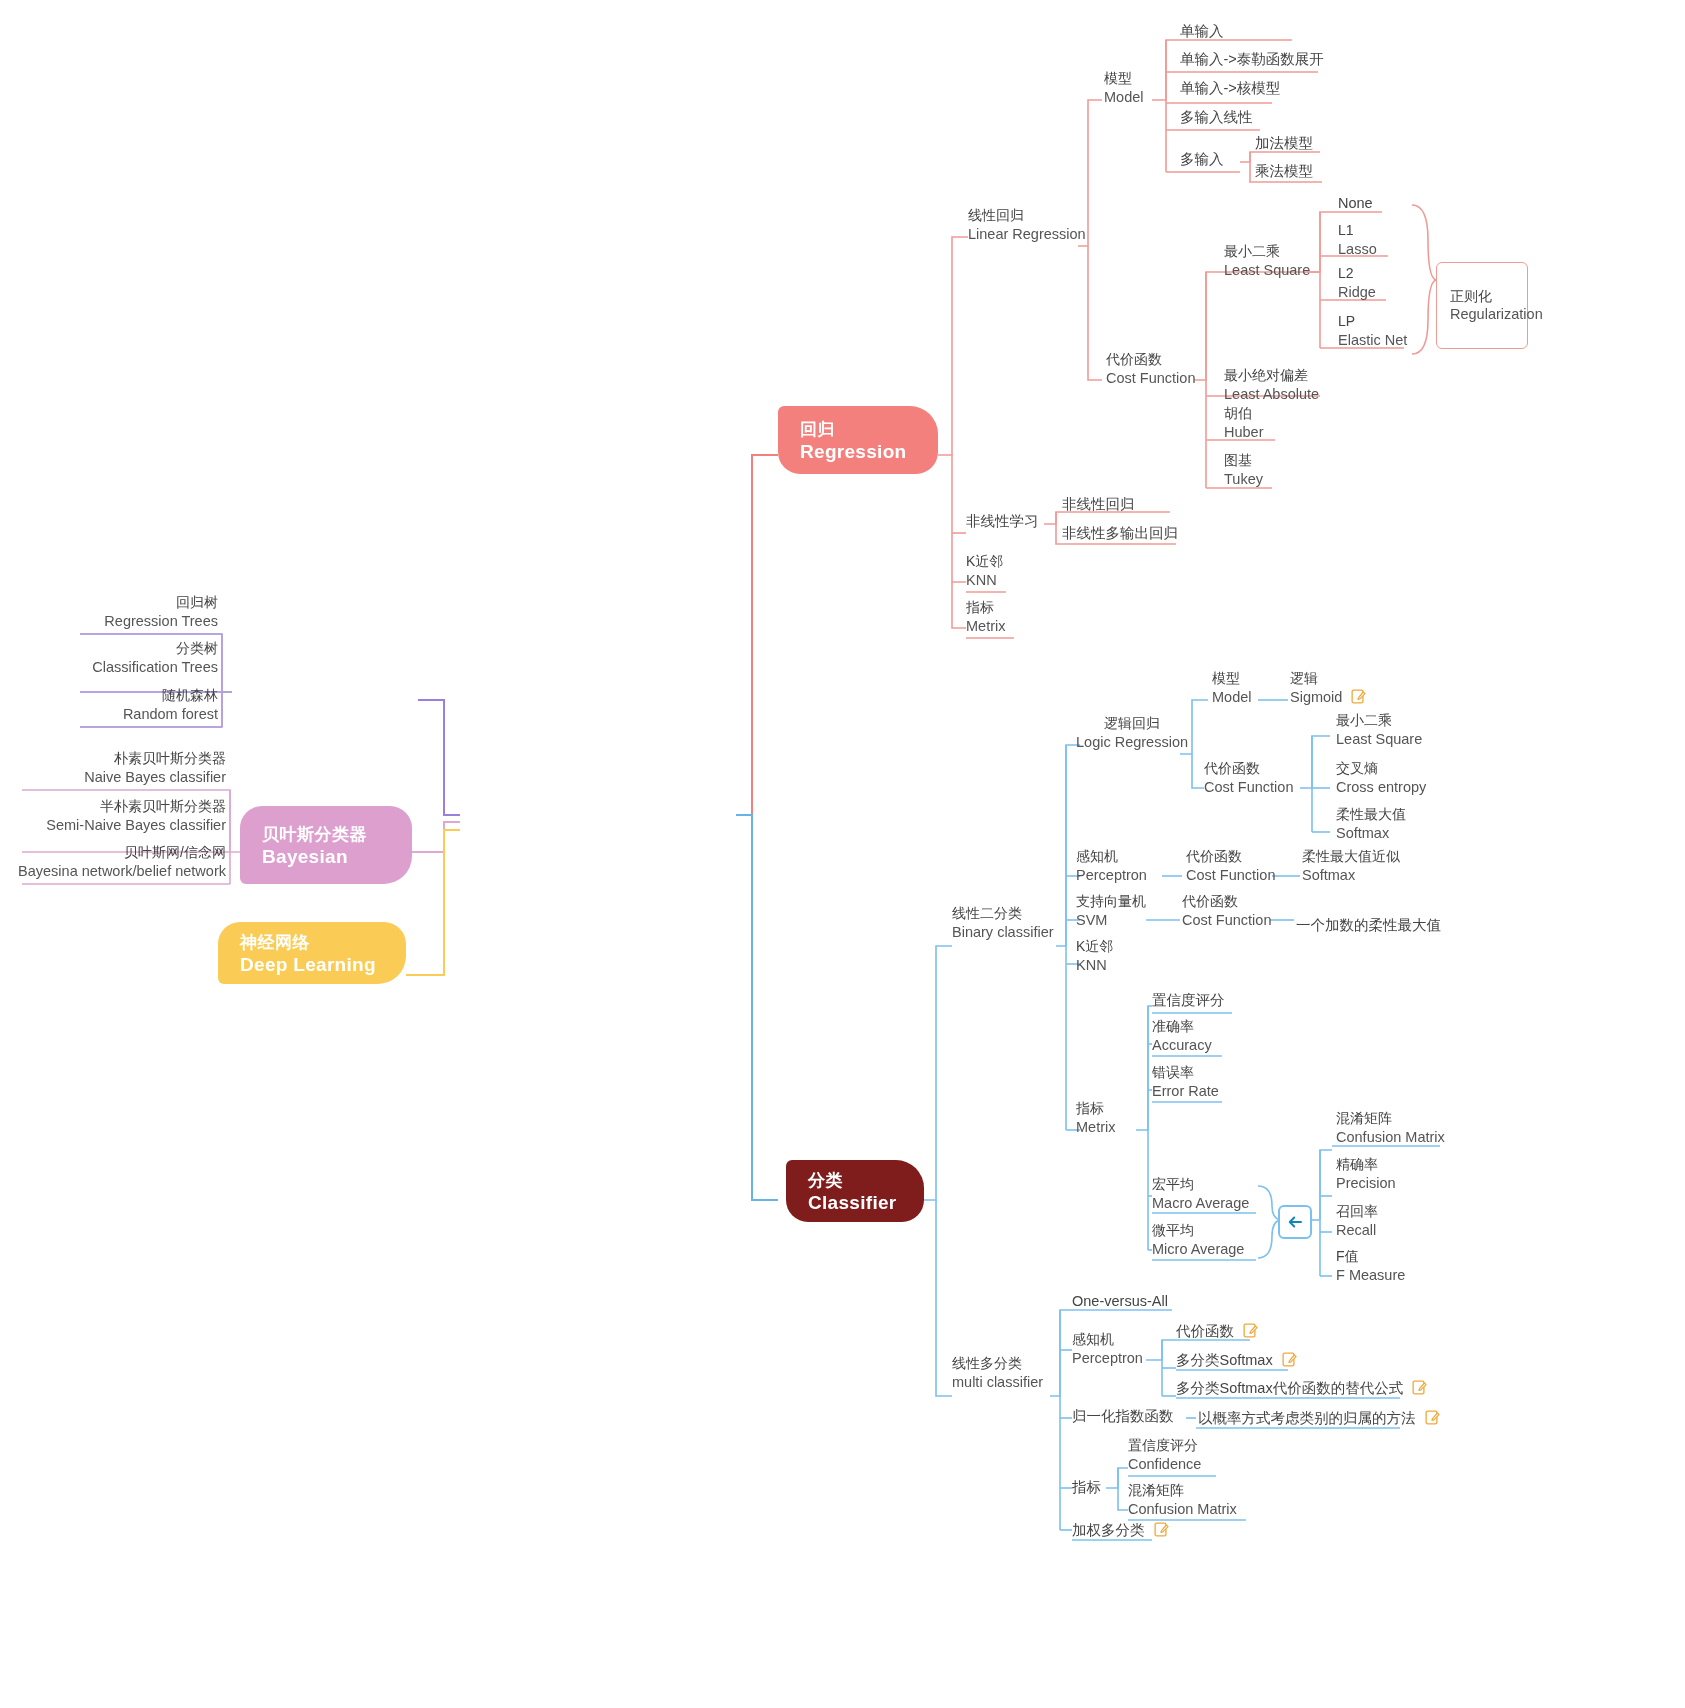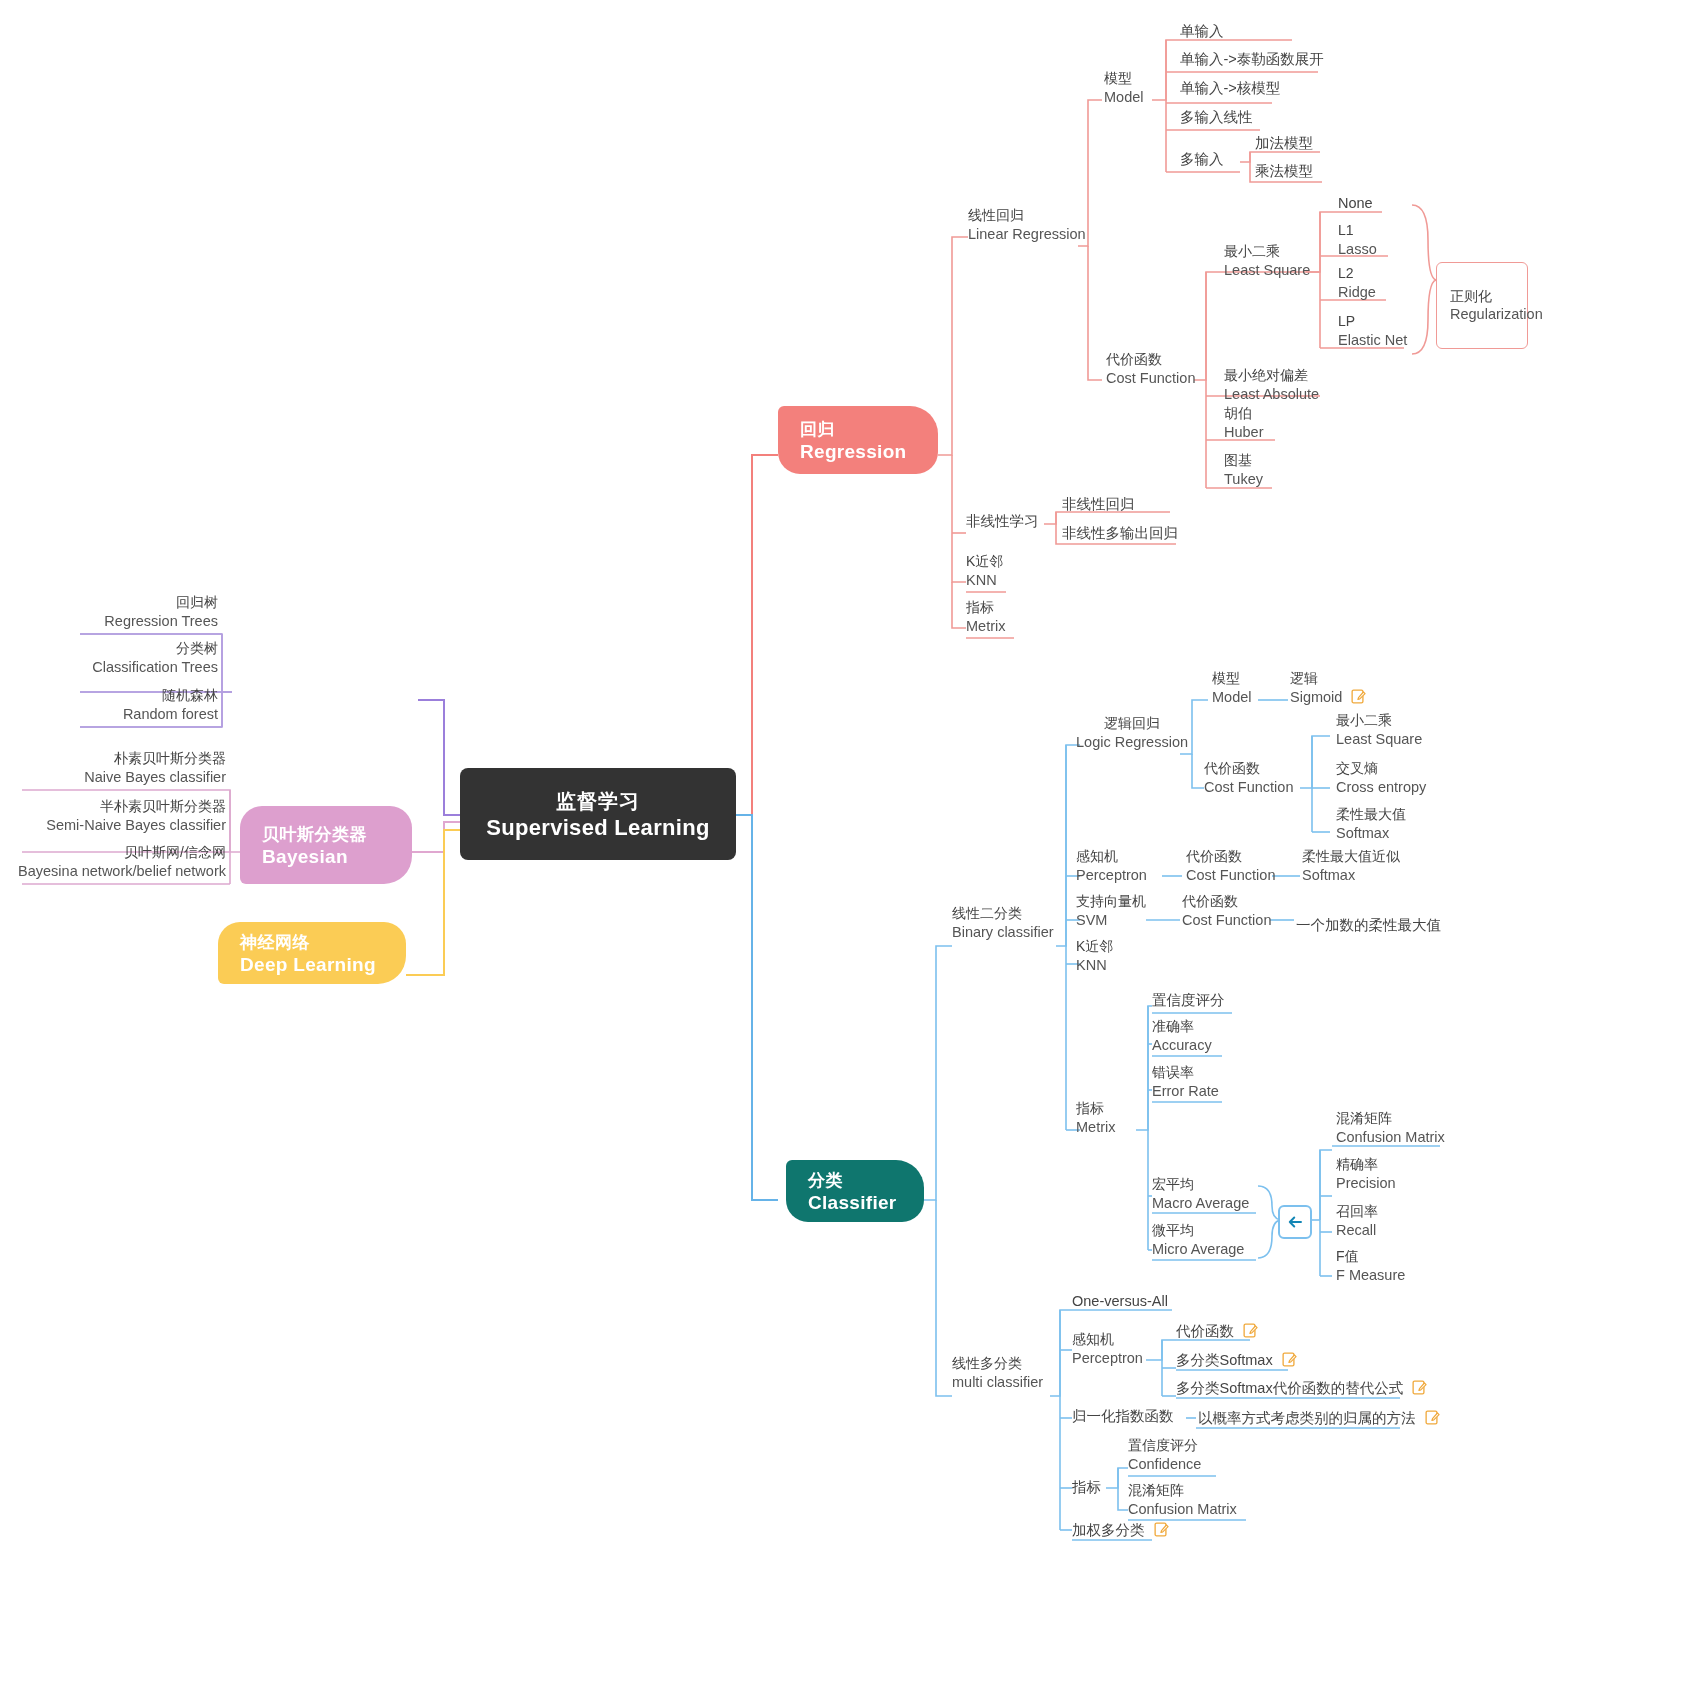--- a/index.html
+++ b/index.html
@@ -18,21 +18,21 @@
 
   
   .pill{position:absolute;display:flex;flex-direction:column;justify-content:center;
         color:#fff;font-weight:bold;padding:10px 22px;box-sizing:border-box;}
   .pill .cn{font-size:17px;letter-spacing:.5px;}
   .pill .en{font-size:19px;letter-spacing:.3px;}
   .pill.purple{background:#9b7fdb;border-radius:22px 22px 28px 6px;}
   .pill.pink{background:#dd9fce;border-radius:22px 22px 28px 6px;}
   .pill.yellow{background:#fbcc55;border-radius:22px 22px 28px 6px;}
   .pill.red{background:#f3807c;border-radius:6px 28px 22px 22px;}
-  .pill.blue{background:#0f766e;border-radius:6px 28px 22px 22px;}
+  .pill.blue{background:#7f1d1d;border-radius:6px 28px 22px 22px;}
   .pill.red .cn,.pill.blue .cn{font-size:17px;}
 
   
   .root{position:absolute;background:#333333;border-radius:8px;color:#fff;
         display:flex;flex-direction:column;align-items:center;justify-content:center;}
   .root .cn{font-size:20px;font-weight:bold;letter-spacing:1px;}
   .root .en{font-size:22px;font-weight:bold;letter-spacing:.3px;}
 
   
   .boxed{position:absolute;border:1.6px solid #f09a96;border-radius:6px;
@@ -184,24 +184,20 @@
     <path d="M1196,1428 L1400,1428" stroke="#7cc0ee"></path>
 
     <path d="M1106,1488 L1118,1488 L1118,1468 L1128,1468" stroke="#7cc0ee"></path>
     <path d="M1118,1468 L1118,1510 L1128,1510" stroke="#7cc0ee"></path>
     <path d="M1128,1476 L1216,1476" stroke="#7cc0ee"></path>
     <path d="M1128,1520 L1246,1520" stroke="#7cc0ee"></path>
     <path d="M1072,1540 L1152,1540" stroke="#7cc0ee"></path>
   </g>
 </svg>
 
-<div class="root" style="left:460px;top:768px;width:276px;height:92px;">
-  <span class="cn">监督学习</span>
-  <span class="en">Supervised Learning</span>
-</div>
 
 
 <div class="pill pink" style="left:240px;top:806px;width:172px;height:78px;">
   <span class="cn">贝叶斯分类器</span>
   <span class="en">Bayesian</span>
 </div>
 
 <div class="pill yellow" style="left:218px;top:922px;width:188px;height:62px;">
   <span class="cn">神经网络</span>
   <span class="en">Deep Learning</span>

